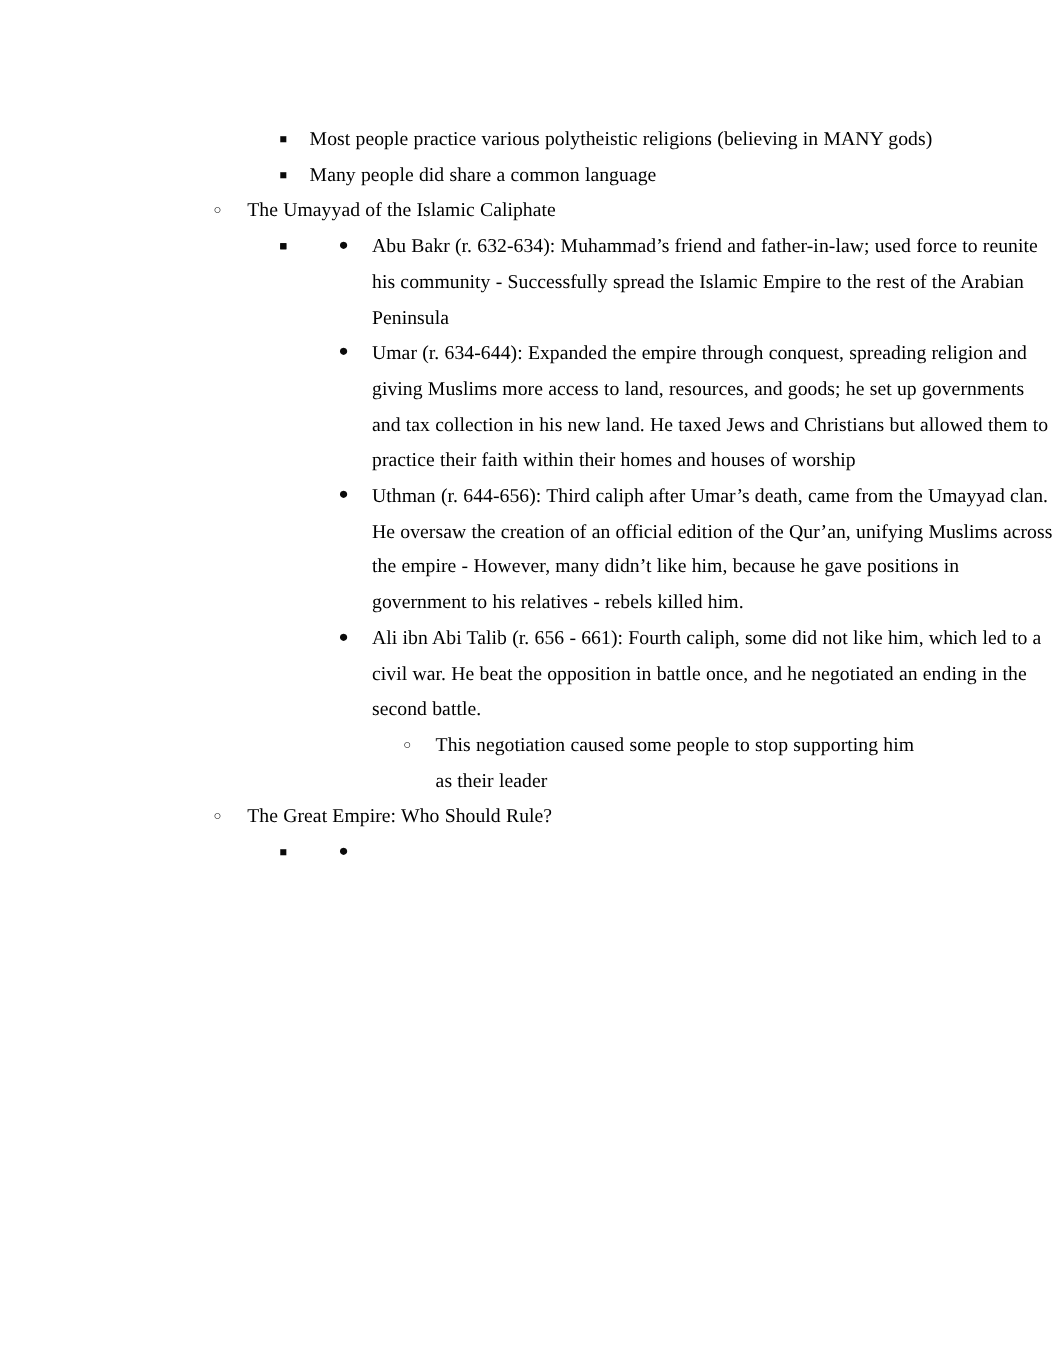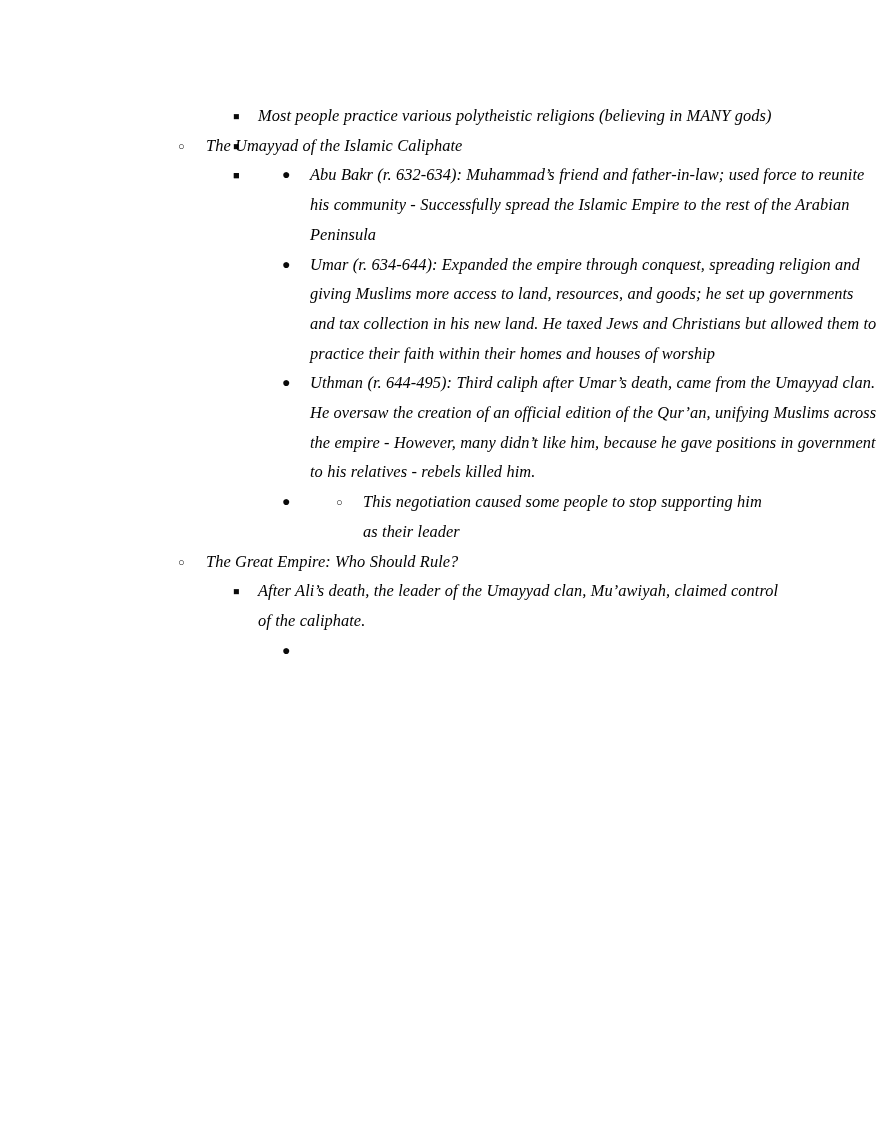--- a/index.html
+++ b/index.html
@@ -44,21 +44,20 @@
     position: absolute;
     top: 0;
     display: block;
     text-align: left;
     line-height: 29.7px;
     color: #0a0a0a;
   }
 
   .text {
     display: block;
-    font-style: italic;
   }
 
   
   .lvl1 { margin-left: 0; }
   .lvl1 > .text { margin-left: 206px; margin-right: 96px; }
   .lvl1 > .marker {
     left: 178px;
     font-size: 11px;
     line-height: 31px;
   }
@@ -94,20 +93,21 @@
 <body>
 
 <div id="page">
   <div id="outline">
       <div class="item lvl2">
         <span class="marker">■</span>
         <span class="text">Most people practice various polytheistic religions (believing in MANY gods)</span>
       </div>
       <div class="item lvl2">
         <span class="marker">■</span>
+        <span class="text">Many people did share a common language</span>
       </div>
       <div class="item lvl1">
         <span class="marker">○</span>
         <span class="text">The Umayyad of the Islamic Caliphate</span>
       </div>
       <div class="item lvl2">
         <span class="marker">■</span>
       </div>
       <div class="item lvl2">
         <span class="marker">■</span>
@@ -115,34 +115,34 @@
       <div class="item lvl3">
         <span class="marker">●</span>
         <span class="text">Abu Bakr (r. 632-634): Muhammad’s friend and father-in-law; used force to reunite his community - Successfully spread the Islamic Empire to the rest of the Arabian Peninsula</span>
       </div>
       <div class="item lvl3">
         <span class="marker">●</span>
         <span class="text">Umar (r. 634-644): Expanded the empire through conquest, spreading religion and giving Muslims more access to land, resources, and goods; he set up governments and tax collection in his new land. He taxed Jews and Christians but allowed them to practice their faith within their homes and houses of worship</span>
       </div>
       <div class="item lvl3">
         <span class="marker">●</span>
-        <span class="text">Uthman (r. 644-495): Third caliph after Umar’s death, came from the Umayyad clan. He oversaw the creation of an official edition of the Qur’an, unifying Muslims across the empire - However, many didn’t like him, because he gave positions in government to his relatives - rebels killed him.</span>
+        <span class="text">Uthman (r. 644-656): Third caliph after Umar’s death, came from the Umayyad clan. He oversaw the creation of an official edition of the Qur’an, unifying Muslims across the empire - However, many didn’t like him, because he gave positions in government to his relatives - rebels killed him.</span>
       </div>
       <div class="item lvl3">
         <span class="marker">●</span>
+        <span class="text">Ali ibn Abi Talib (r. 656 - 661): Fourth caliph, some did not like him, which led to a civil war. He beat the opposition in battle once, and he negotiated an ending in the second battle.</span>
       </div>
       <div class="item lvl4">
         <span class="marker">○</span>
         <span class="text">This negotiation caused some people to stop supporting him as their leader</span>
       </div>
       <div class="item lvl1">
         <span class="marker">○</span>
         <span class="text">The Great Empire: Who Should Rule?</span>
       </div>
       <div class="item lvl2">
         <span class="marker">■</span>
-        <span class="text">After Ali’s death, the leader of the Umayyad clan, Mu’awiyah, claimed control of the caliphate.</span>
       </div>
       <div class="item lvl3">
         <span class="marker">●</span>
       </div>
     </div>
 </div>
 
 </body></html>

